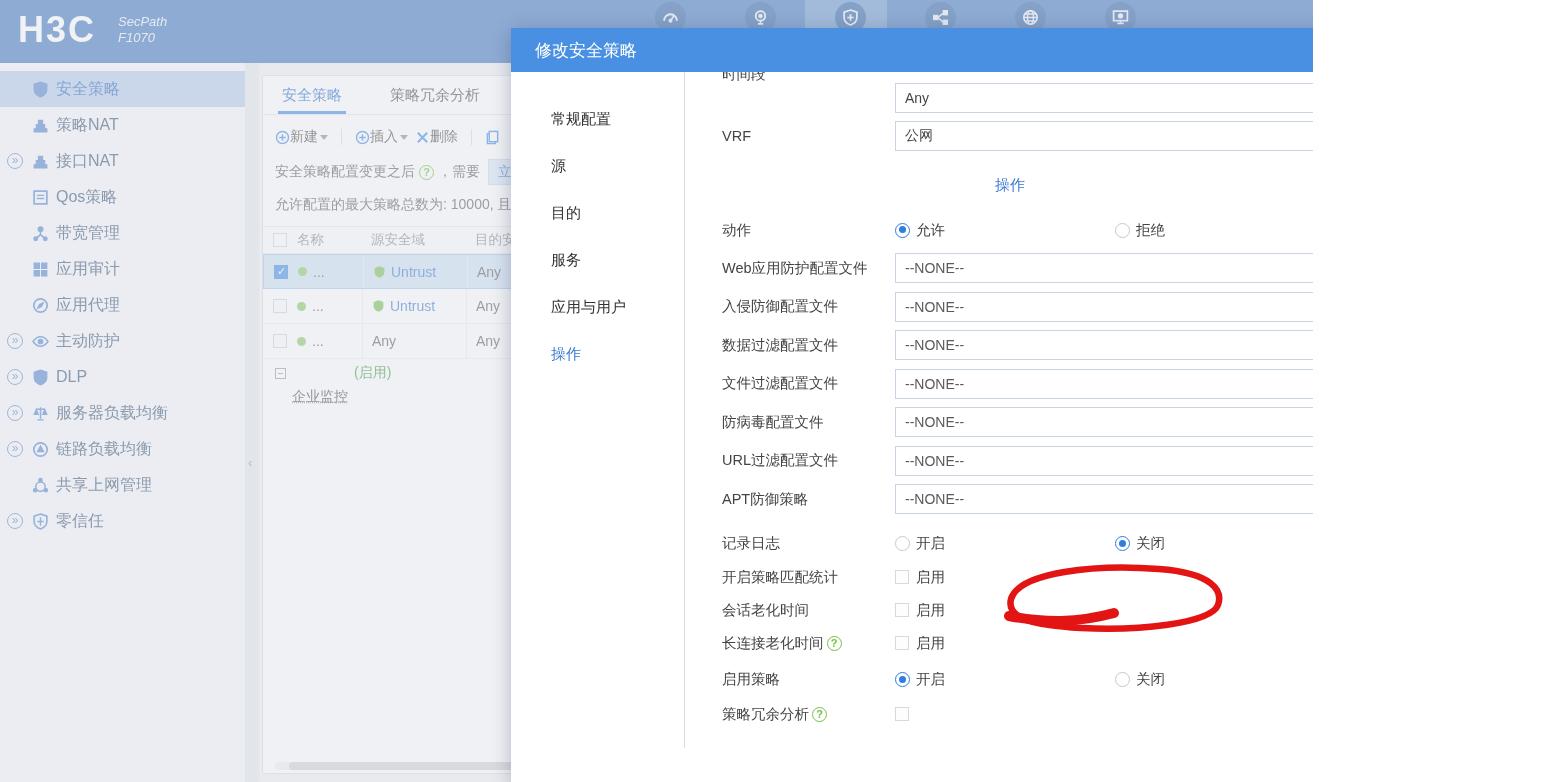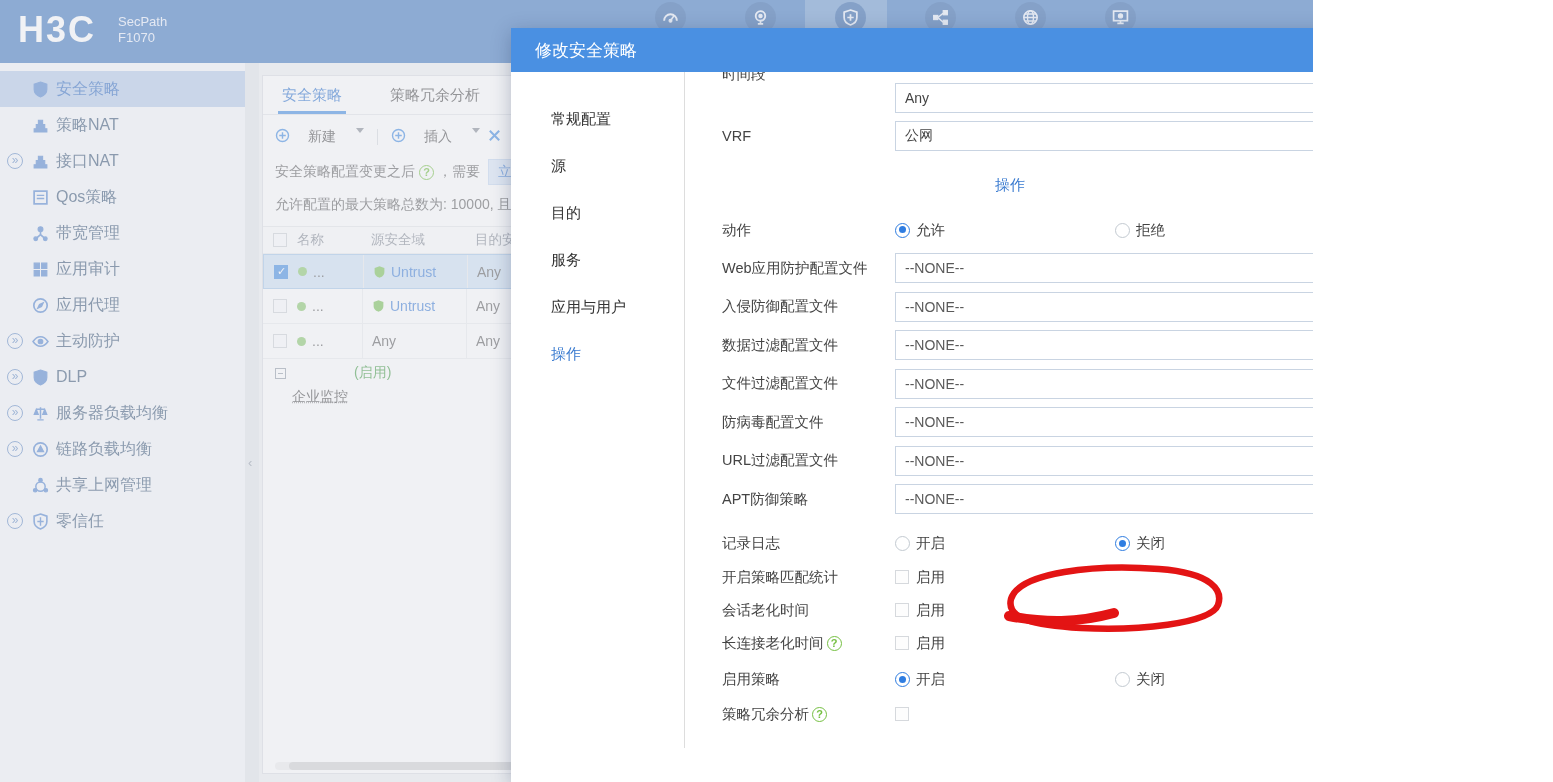--- a/index.html
+++ b/index.html
@@ -7,21 +7,21 @@
   body { font-family:"Liberation Sans","DejaVu Sans",sans-serif; }
   .screen { position:relative; width:1313px; height:782px; overflow:hidden; background:#eef0f3; }
 
   
   .backdrop { position:absolute; inset:0; }
   .dim { position:absolute; inset:0; background:rgba(223,227,233,0.45); z-index:5; }
 
   .topbar { position:relative; height:63px; background:#4a7fc1; }
   .brand { position:absolute; left:18px; top:10px; display:flex; gap:22px; align-items:flex-start; }
   .logo { color:#fff; font-size:36px; font-weight:bold; letter-spacing:2px; line-height:40px; }
-  .product { display:flex; flex-direction:column; color:#e8eefb; font-size:13px; line-height:16px; padding-top:4px; }
+  .product { display:flex; flex-direction:column; color:#e8eefb; font-size:13px; line-height:16px; padding-top:4px;font-style:italic; }
 
   .tn-icon { position:absolute; top:2px; width:31px; height:31px; border-radius:50%;
              background:#3b6cae; display:flex; align-items:center; justify-content:center; }
   .tn-icon svg { width:17px; height:17px; fill:#eaf0fa; stroke:#eaf0fa; }
   .tn-hl { position:absolute; top:0; left:805px; width:82px; height:63px; background:rgba(255,255,255,0.22); }
 
   .app-body { display:flex; height:719px; }
   .sidebar { width:245px; background:#f4f6f9; padding-top:8px; }
   .sb-item { position:relative; height:36px; display:flex; align-items:center; color:#45607f;
              font-size:16px; cursor:pointer; }
@@ -33,21 +33,21 @@
   .collapse-strip { width:14px; background:#e4e7ec; position:relative; }
   .collapse-strip::after { content:"‹"; position:absolute; top:392px; left:3px; color:#9aa3ae; font-size:13px; }
 
   .panel { flex:1; background:#fdfdfe; border:1px solid #dcdfe3; margin:12px 0 8px 3px; position:relative; }
   .tabs { display:flex; gap:48px; padding-left:19px; height:39px; align-items:center; border-bottom:1px solid #e4e6e9; }
   .tab { font-size:15px; color:#555; position:relative; height:100%; display:flex; align-items:center; cursor:pointer; }
   .tab.active { color:#3a7bd0; }
   .tab.active::after { content:""; position:absolute; left:-4px; right:-4px; bottom:0; height:3px; background:#4a90e2; }
 
   .toolbar { display:flex; align-items:center; gap:7px; padding-left:12px; margin-top:13px; font-size:14px; color:#555; }
-  .tb-btn { display:flex; gap:18px; cursor:pointer; }
+  .tb-btn { display:flex; align-items:center; gap:0; cursor:pointer; }
   .tb-btn svg { width:15px; height:15px; fill:none; stroke:#4a90e2; stroke-width:1.6; }
   .caret { width:0; height:0; border-left:4px solid transparent; border-right:4px solid transparent;
            border-top:5px solid #8a9099; margin-left:2px; }
   .tb-sep { width:1px; height:16px; background:#d7dade; margin:0 6px; }
 
   .notice { display:flex; align-items:center; gap:4px; padding-left:12px; margin-top:13px; font-size:14px; color:#666; }
   .apply-btn { margin-left:4px; background:#dbe7f7; border:1px solid #c7d9f0; color:#4a86d8;
                font-size:13.5px; padding:3px 9px; cursor:pointer; white-space:nowrap; }
   .limit { padding-left:12px; margin-top:11px; font-size:14px; color:#666; }
 

